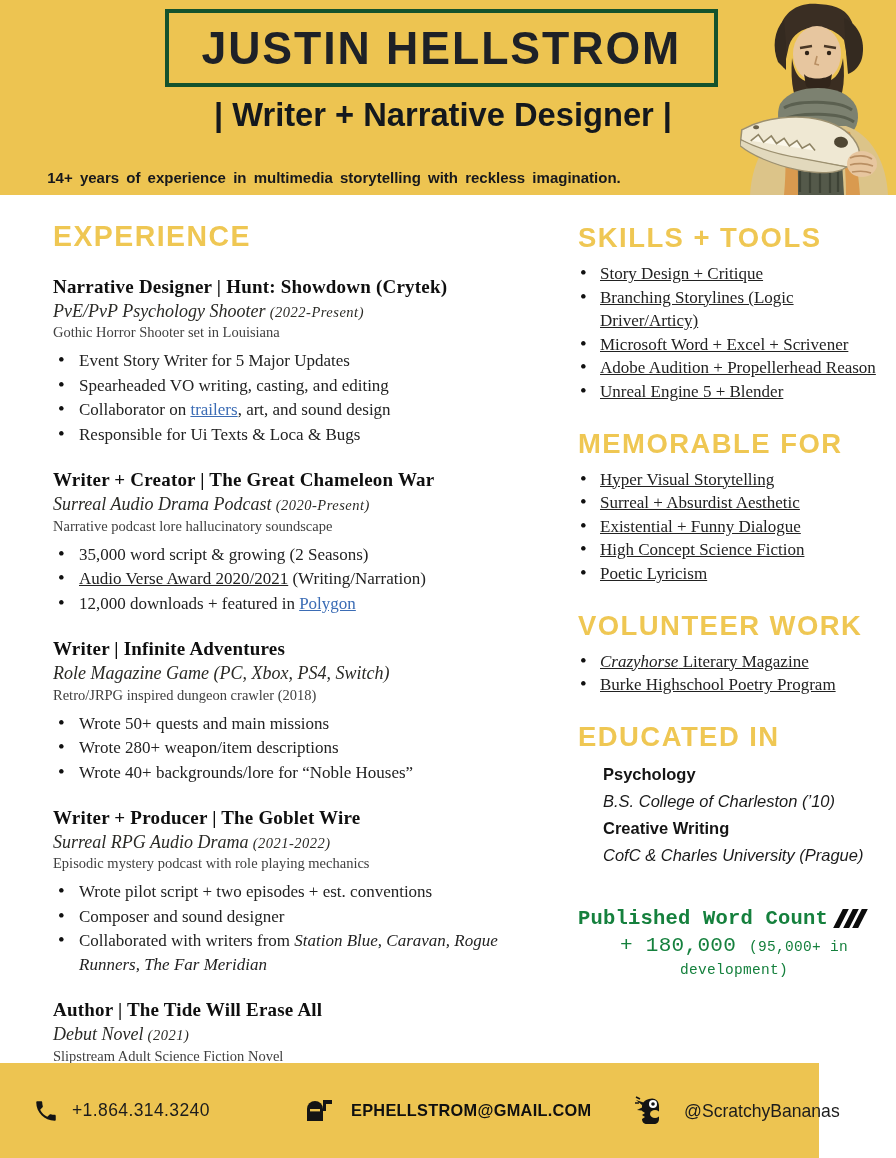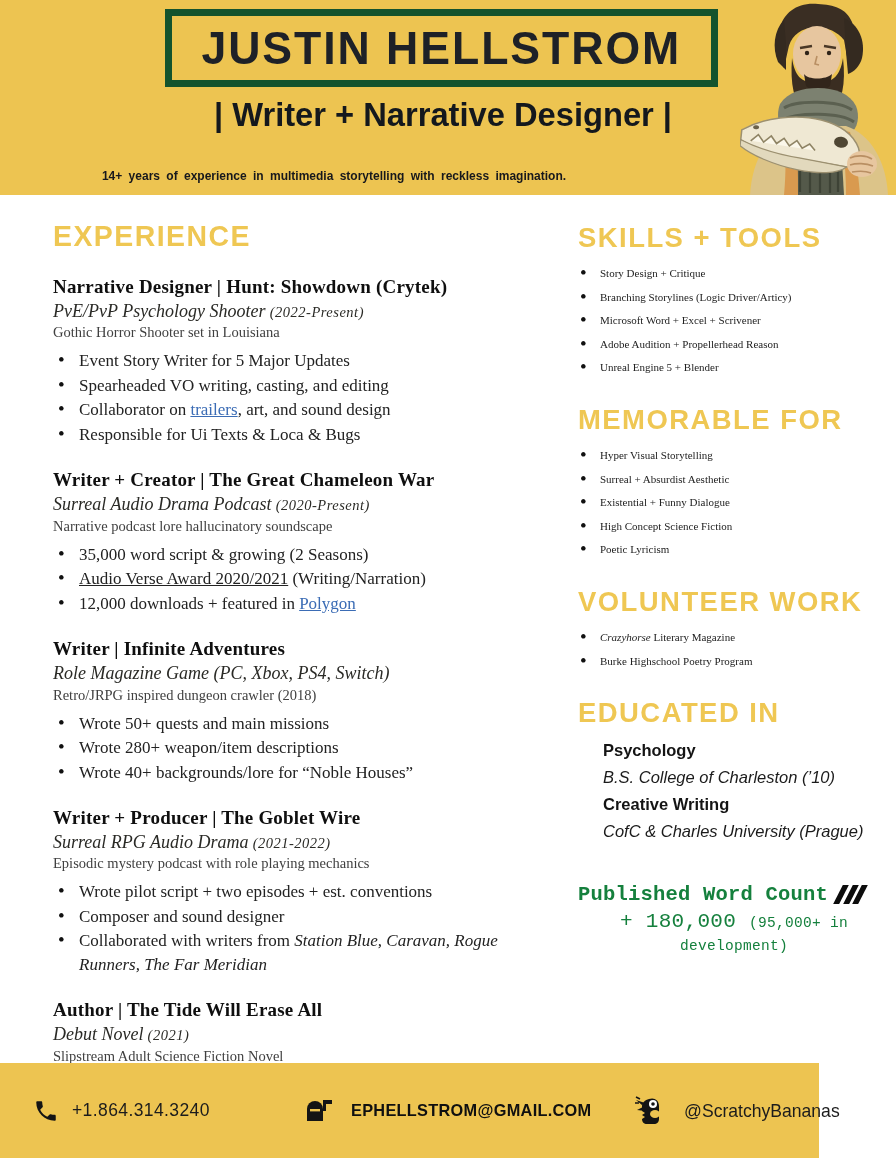--- a/index.html
+++ b/index.html
@@ -8,28 +8,28 @@
     --ink:#1E2127;
     --body:#24241f;
     --link:#3B6CB5;
   }
   *{margin:0;padding:0;box-sizing:border-box;}
   html,body{width:896px;background:#fff;}
   body{height:1158px;position:relative;font-family:"Liberation Serif",serif;color:var(--body);overflow:hidden;}
 
   
   .header{position:absolute;left:0;top:0;width:896px;height:195px;background:var(--yellow);}
-  .title-box{position:absolute;left:165px;top:9px;width:553px;height:78px;border:7px solid #14532d;
+  .title-box{position:absolute;left:165px;top:9px;width:553px;height:78px;border:4px solid #14532d;
     display:flex;align-items:center;justify-content:center;}
   .title{font-family:"Liberation Sans",sans-serif;font-weight:bold;font-size:46px;letter-spacing:2px;
     color:var(--ink);transform:scaleX(.97);white-space:nowrap;}
   .subtitle{position:absolute;top:96px;left:0;width:886px;text-align:center;
     font-family:"Liberation Sans",sans-serif;font-weight:bold;font-size:33px;color:#14181d;transform:scaleX(.99);}
   .tagline{position:absolute;top:169px;left:0;width:668px;text-align:center;
-    font-family:"Liberation Sans",sans-serif;font-weight:bold;font-size:12px;color:#17181c;word-spacing:3px;}
+    font-family:"Liberation Sans",sans-serif;font-weight:bold;font-size:15px;color:#17181c;word-spacing:3px;}
   .portrait{position:absolute;right:0;top:0;width:156px;height:195px;overflow:hidden;}
 
   
   .col-left{position:absolute;left:53px;top:220px;width:472px;}
   .col-right{position:absolute;left:578px;top:222px;width:312px;}
   .section-title{font-family:"Liberation Sans",sans-serif;font-weight:bold;color:var(--gold);
     font-size:29px;letter-spacing:1.5px;transform:scaleX(.98);transform-origin:left;white-space:nowrap;}
   .col-left .section-title{margin-bottom:22px;}
   .col-right .section-title{font-size:28px;margin-bottom:8px;}
 
@@ -42,21 +42,21 @@
   ul.blist{list-style:none;}
   ul.blist li{position:relative;padding-left:26px;font-size:17px;line-height:23.5px;color:#222;}
   .col-left ul.blist li{margin-bottom:1px;}
   ul.blist li::before{content:"\2022";position:absolute;left:5px;top:-1px;font-size:19px;color:#111;}
   .it{font-style:italic;margin-top:21px;}
   .ul{text-decoration:underline;}
   a.inline-link{color:var(--link);text-decoration:underline;cursor:pointer;}
 
   
   .rsection{margin-bottom:24px;}
-  .col-right ul.blist li{font-size:11px;line-height:23.6px;padding-left:22px;}
+  .col-right ul.blist li{font-size:17px;line-height:23.6px;padding-left:22px;text-decoration:underline;}
   .col-right ul.blist li::before{left:2px;}
 
   .edu-block{padding-left:25px;margin-top:6px;font-family:"Liberation Sans",sans-serif;}
   .edu-subject{font-weight:bold;font-size:16.5px;line-height:27px;color:#141414;}
   .edu-school{font-style:italic;font-size:16.5px;line-height:27px;color:#1b1b1b;}
 
   .wordcount{margin-top:38px;font-family:Liberation Mono, monospace;color:#15803d;text-align:center;}
   .wc-label{font-weight:bold;font-size:20.5px;letter-spacing:.2px;display:flex;align-items:center;gap:8px;}
   .slashes{display:inline-flex;gap:3.5px;margin-left:2px;}
   .slashes i{display:block;width:6px;height:19px;background:#0c0c0c;transform:skewX(-27deg);}

